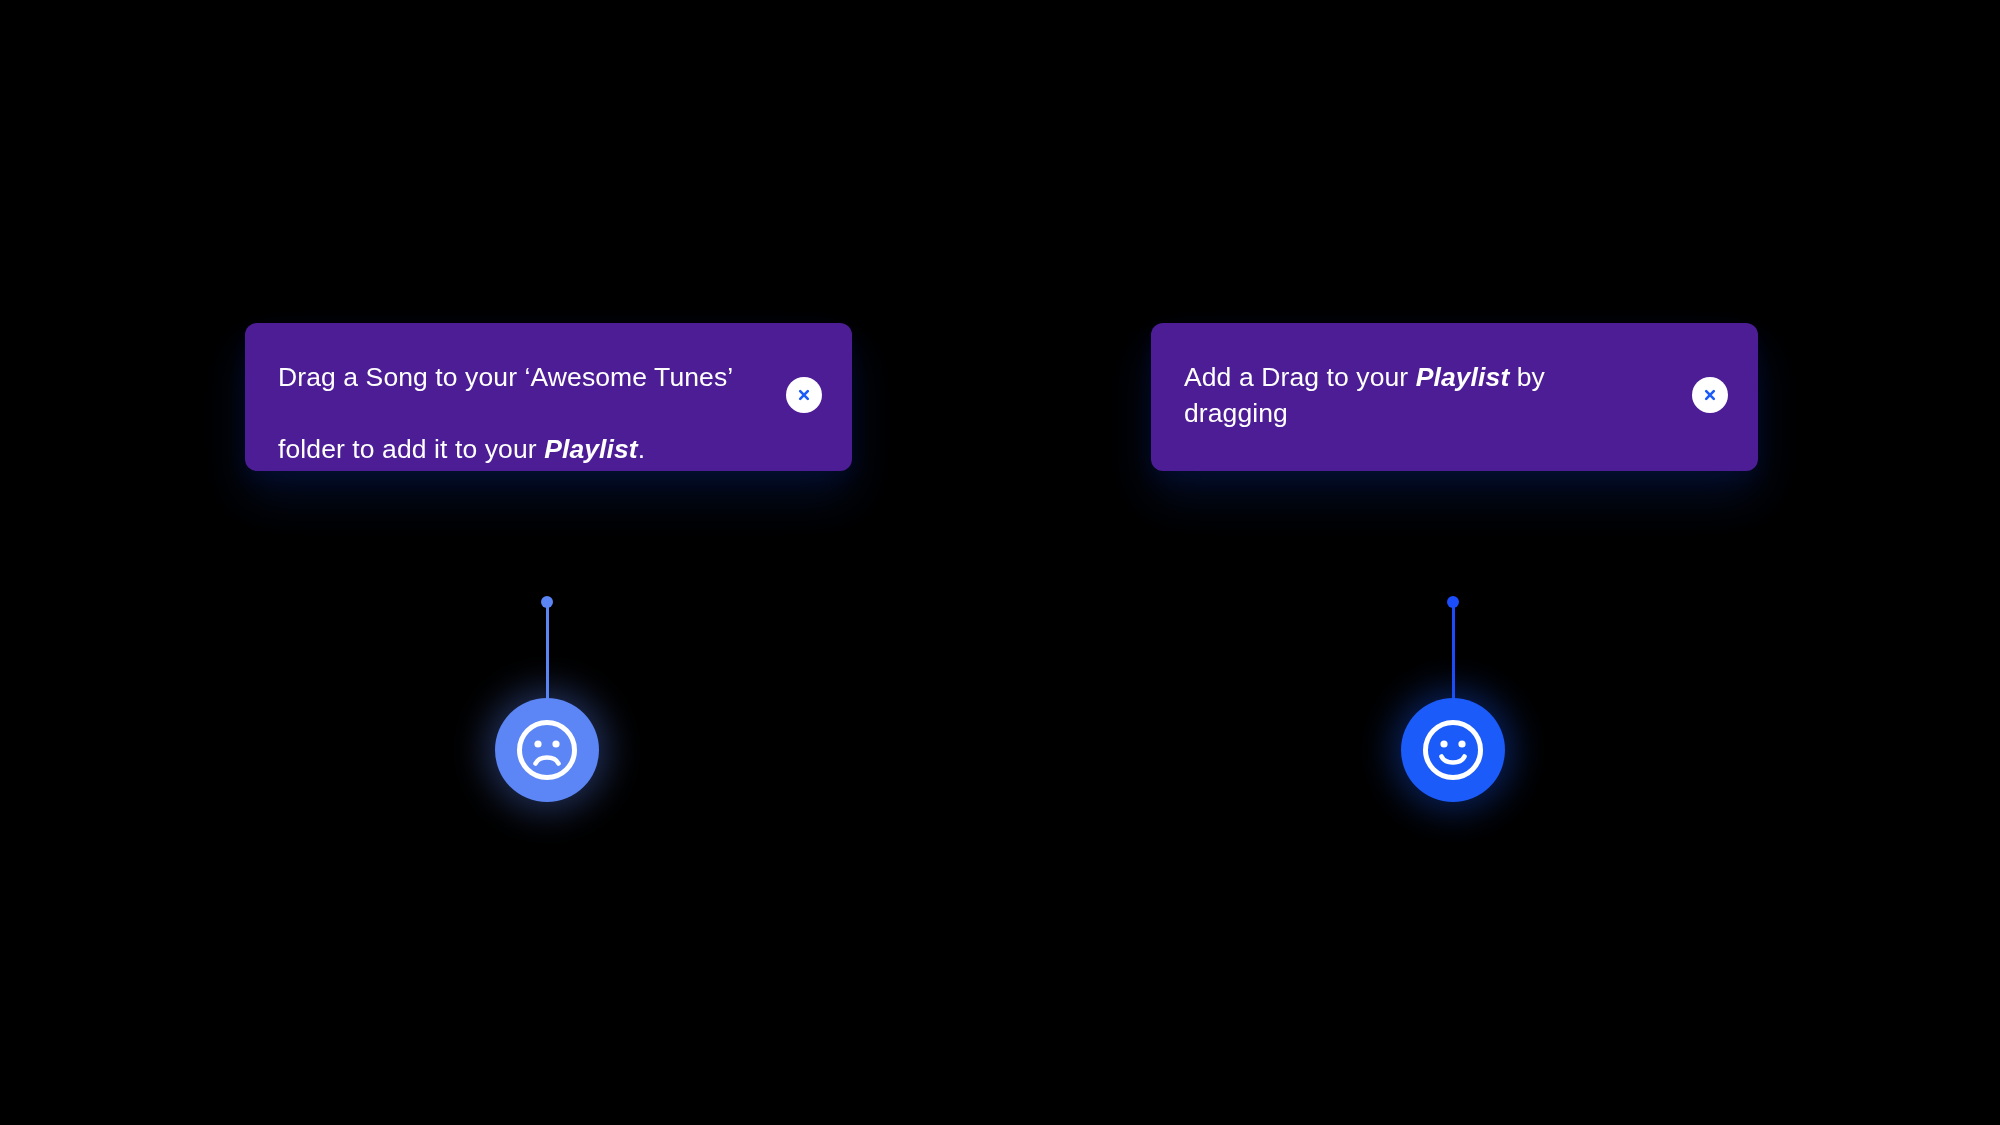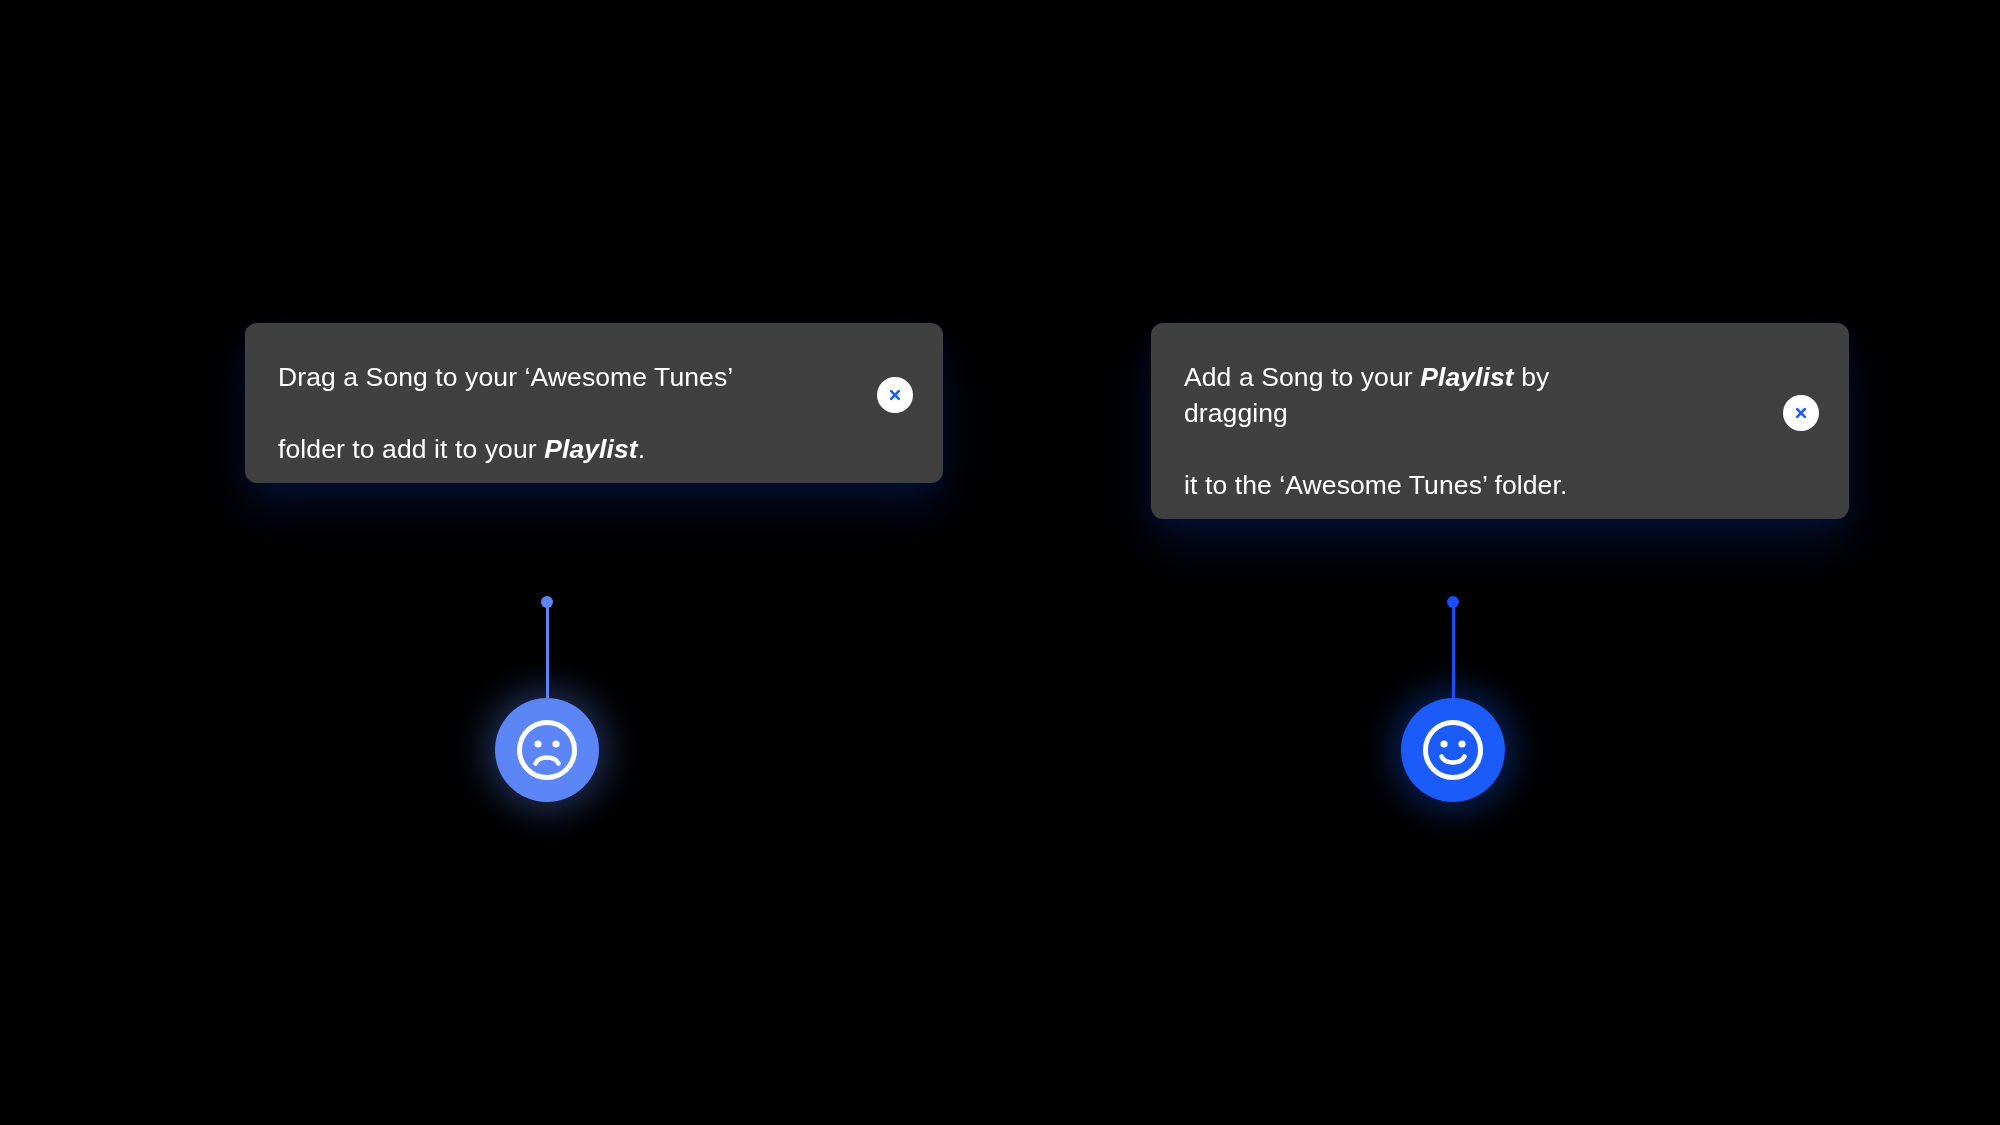--- a/index.html
+++ b/index.html
@@ -31,28 +31,28 @@
     width: 1000px;
     height: 1125px;
   }
   .variant.left  { left: 0; }
   .variant.right { left: 1000px; }
 
   
   .tooltip-card {
     position: absolute;
     top: 323px;
-    width: 698px;
+    width: 607px;
     min-height: 148px;
     border-radius: 12px;
-    background: #404040;
+    background: #4c1d95;
     display: flex;
     align-items: center;
     justify-content: space-between;
-    padding: 0 30px 16px 33px;
+    padding: 0 30px 4px 33px;
     box-shadow: 0 26px 48px rgba(10, 30, 90, 0.42),
                 0 8px 22px rgba(6, 20, 70, 0.36);
   }
   .variant.left  .tooltip-card { left: 245px; }
   .variant.right .tooltip-card { left: 151px; }
 
   .tooltip-text {
     color: #ffffff;
     font-size: 26.5px;
     line-height: 1.36;
@@ -175,22 +175,21 @@
         </svg>
       </span>
     </div>
 
   </div>
 
   <div class="variant right">
 
     <div class="tooltip-card">
       <div class="tooltip-text">
-        <span>Add a Song to your </span><b>Playlist</b><span> by dragging</span><br>
-        <span>it to the ‘Awesome Tunes’ folder.</span>
+        <span>Add a Drag to your </span><b>Playlist</b><span> by dragging</span><br>
       </div>
 
       <button class="close-button">
         <span>
           <svg width="16" height="16" viewBox="0 0 16 16" aria-hidden="true">
             <path d="M4.2 4.2 L11.8 11.8 M11.8 4.2 L4.2 11.8" stroke="#1b5bfa" stroke-width="2.6" stroke-linecap="round"></path>
           </svg>
         </span>
       </button>
     </div>

